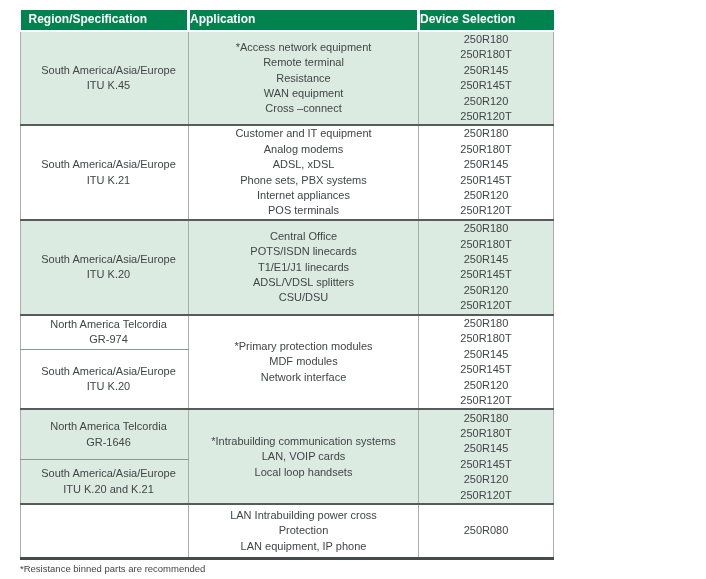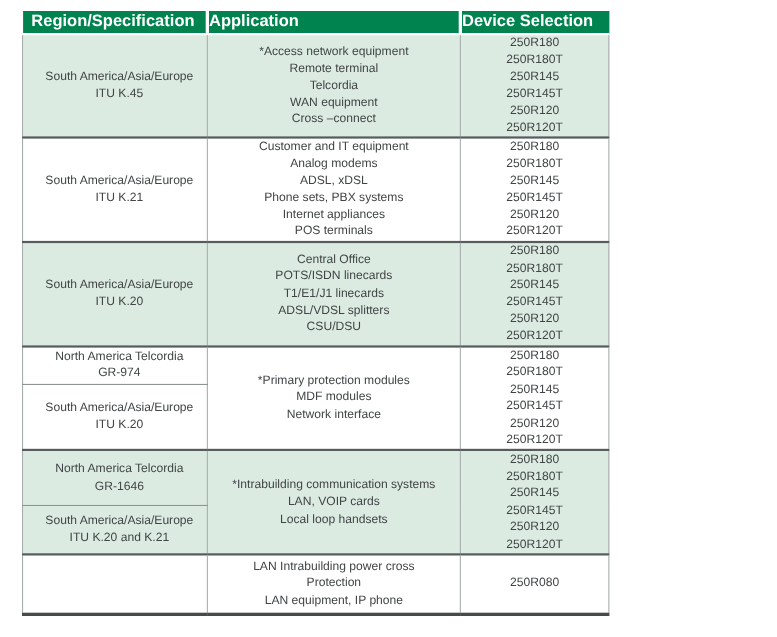--- a/index.html
+++ b/index.html
@@ -28,21 +28,21 @@
     font-size:11px;
     line-height:15.4px;
   }
   col.c1{width:168px;}
   col.c2{width:230px;}
   col.c3{width:135px;}
   th{
     background:var(--header-bg);
     color:var(--header-text);
     font-weight:bold;
-    font-size:15px;
+    font-size:12px;
     height:20px;
     padding:0 0 0 8px;
     text-align:left;
     border-bottom:2px solid #ffffff;
   }
   th.center{padding:0;}
   th + th{border-left:3px solid #ffffff;}
   td{
     padding:0;
     vertical-align:middle;
@@ -84,21 +84,21 @@
   <tbody>
 
     <tr class="grp first" style="height:92px;">
       <td class="reg green">
         <div class="ln">South America/Asia/Europe</div>
         <div class="ln">ITU K.45</div>
       </td>
       <td class="app green">
         <div class="ln">*Access network equipment</div>
         <div class="ln">Remote terminal</div>
-        <div class="ln">Telcordia</div>
+        <div class="ln">Resistance</div>
         <div class="ln">WAN equipment</div>
         <div class="ln">Cross –connect</div>
       </td>
       <td class="dev green">
         <div class="ln">250R180</div>
         <div class="ln">250R180T</div>
         <div class="ln">250R145</div>
         <div class="ln">250R145T</div>
         <div class="ln">250R120</div>
         <div class="ln">250R120T</div>
@@ -210,14 +210,15 @@
         <div class="ln">LAN equipment, IP phone</div>
       </td>
       <td class="dev white">
         <div class="ln">250R080</div>
       </td>
     </tr>
 
   </tbody>
 </table>
 
+<div class="footnote">*Resistance binned parts are recommended</div>
 
 </div>
 
 </body></html>

